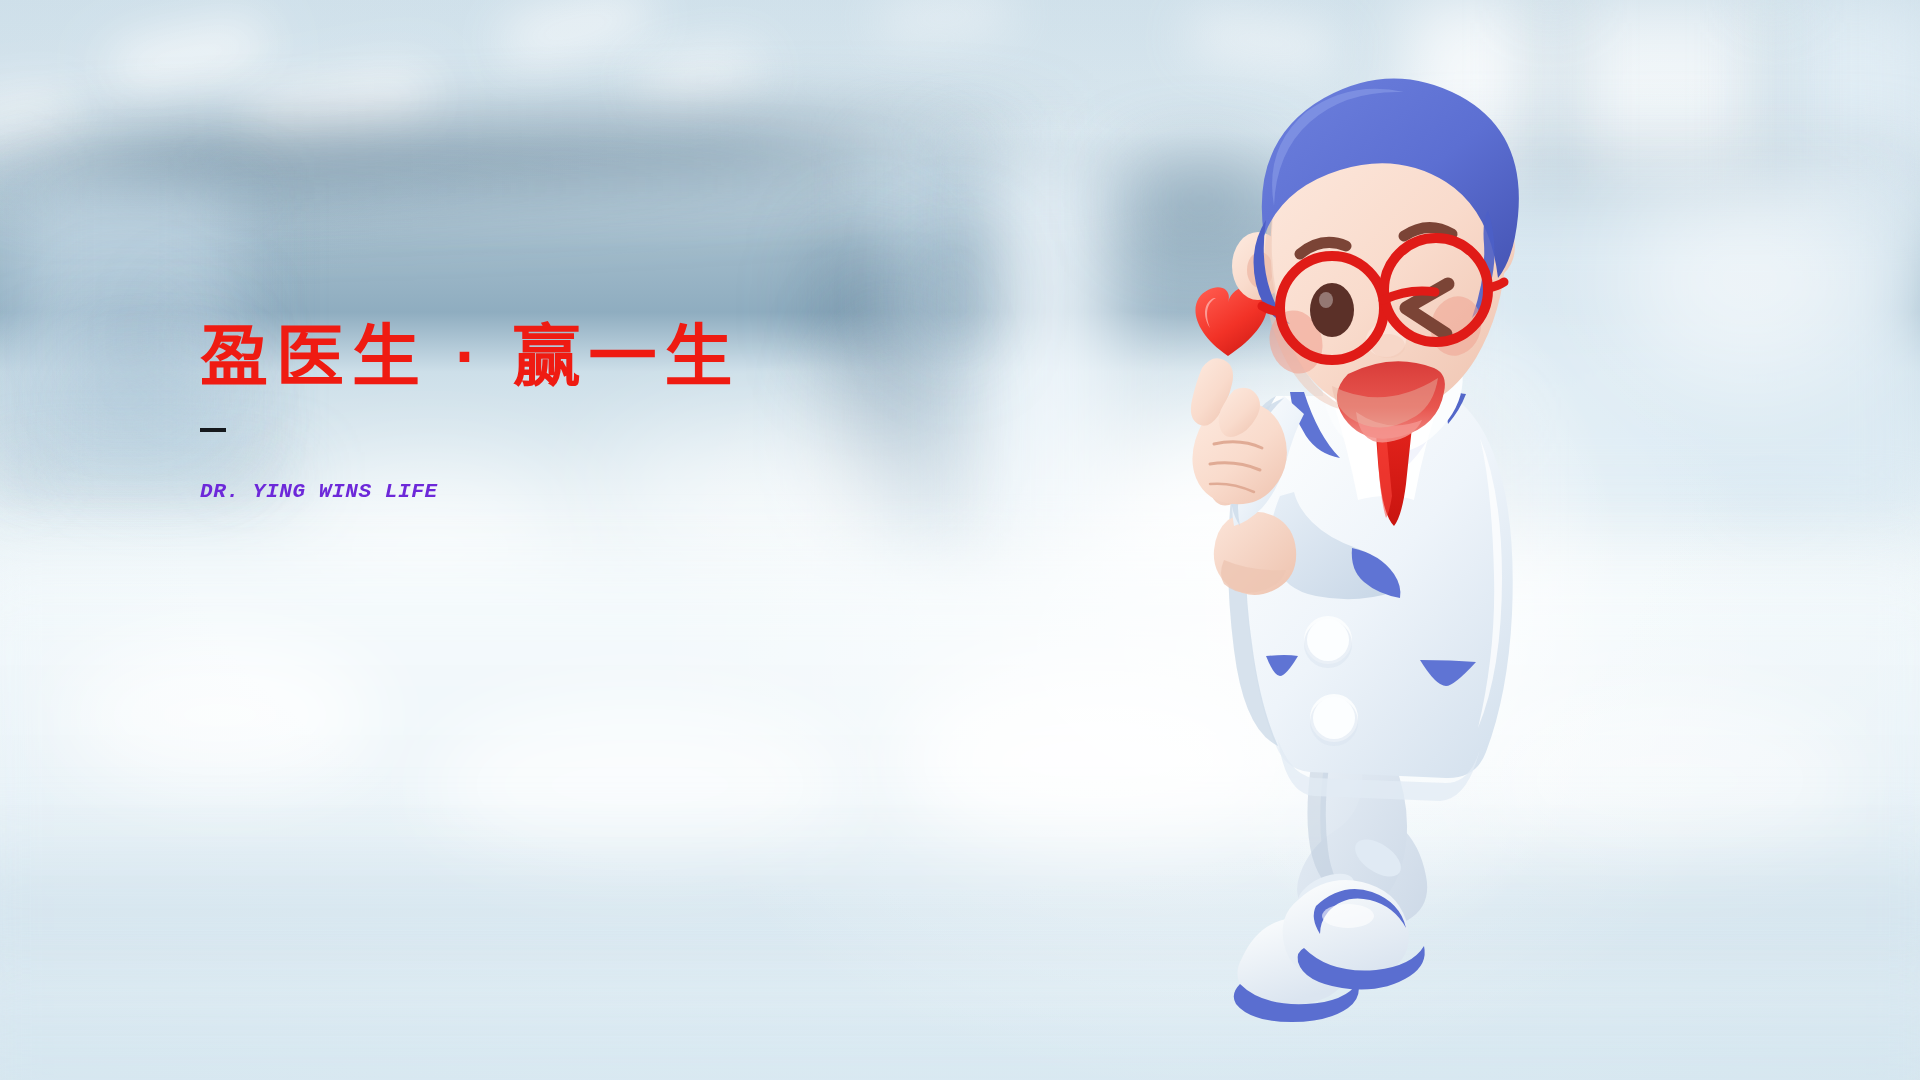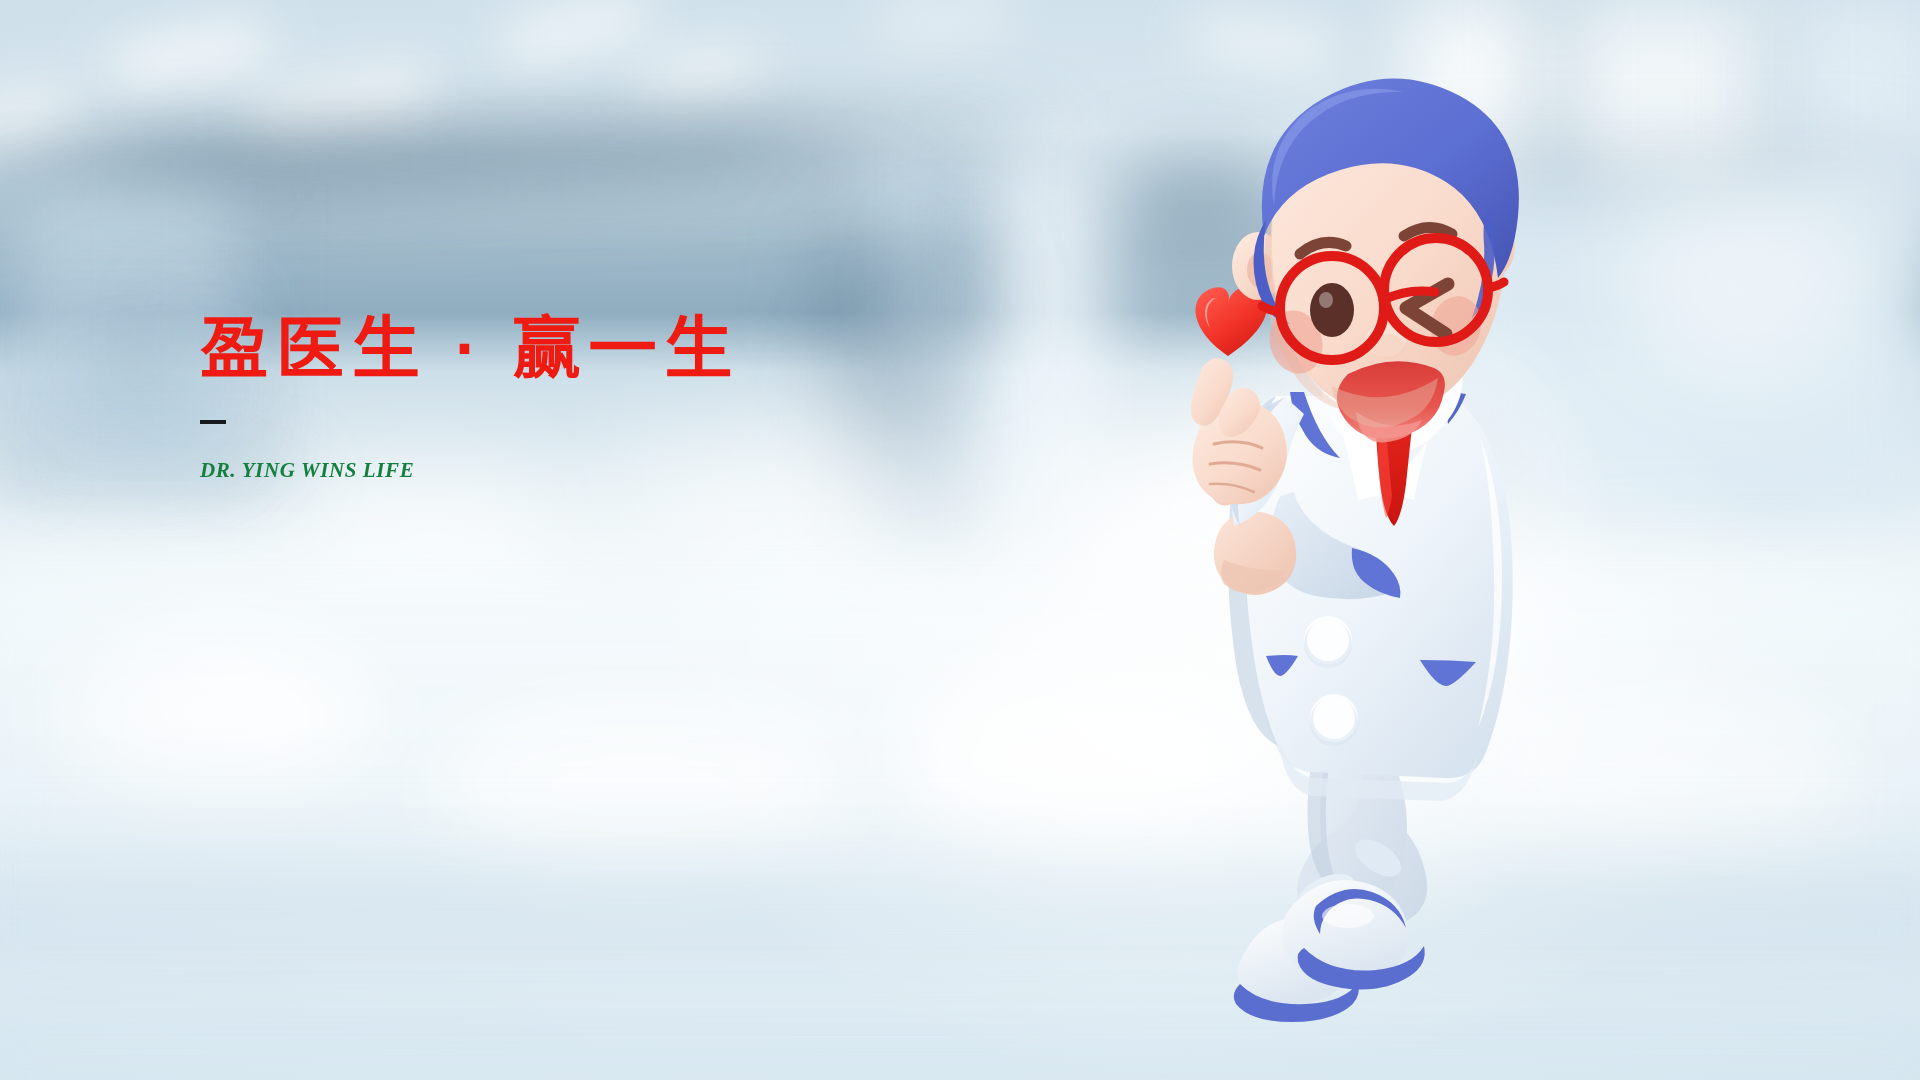--- a/index.html
+++ b/index.html
@@ -73,43 +73,43 @@
   .kicker{
     font-family:"Liberation Sans","DejaVu Sans",sans-serif;
     font-size:42px;
     line-height:1.18;
     letter-spacing:1px;
     color:#14181c;
     font-weight:400;
     white-space:nowrap;
   }
   .headline{
-    margin-top:22px;
+    margin-top:30px;
     font-family:"Liberation Sans","DejaVu Sans",sans-serif;
     font-size:68px;
     line-height:1.12;
     font-weight:700;
     color:#ef1b12;
     letter-spacing:8px;
     white-space:nowrap;
   }
   .rule{
     margin-top:34px;
     width:26px;height:4px;
     background:#16191d;
   }
   .en{
-    margin-top:28px;
-    font-family:Liberation Serif, serif;
+    margin-top:42px;
+    font-family:Liberation Mono, monospace;
     font-style:italic;
     font-weight:700;
     font-size:21px;
     letter-spacing:.6px;
     line-height:1.74;
-    color:#15803d;
+    color:#6d28d9;
     white-space:nowrap;
   }
 
   
   .doc{
     position:absolute;
     left:1180px;top:40px;
     width:430px;height:1010px;
     z-index:20;
   }

